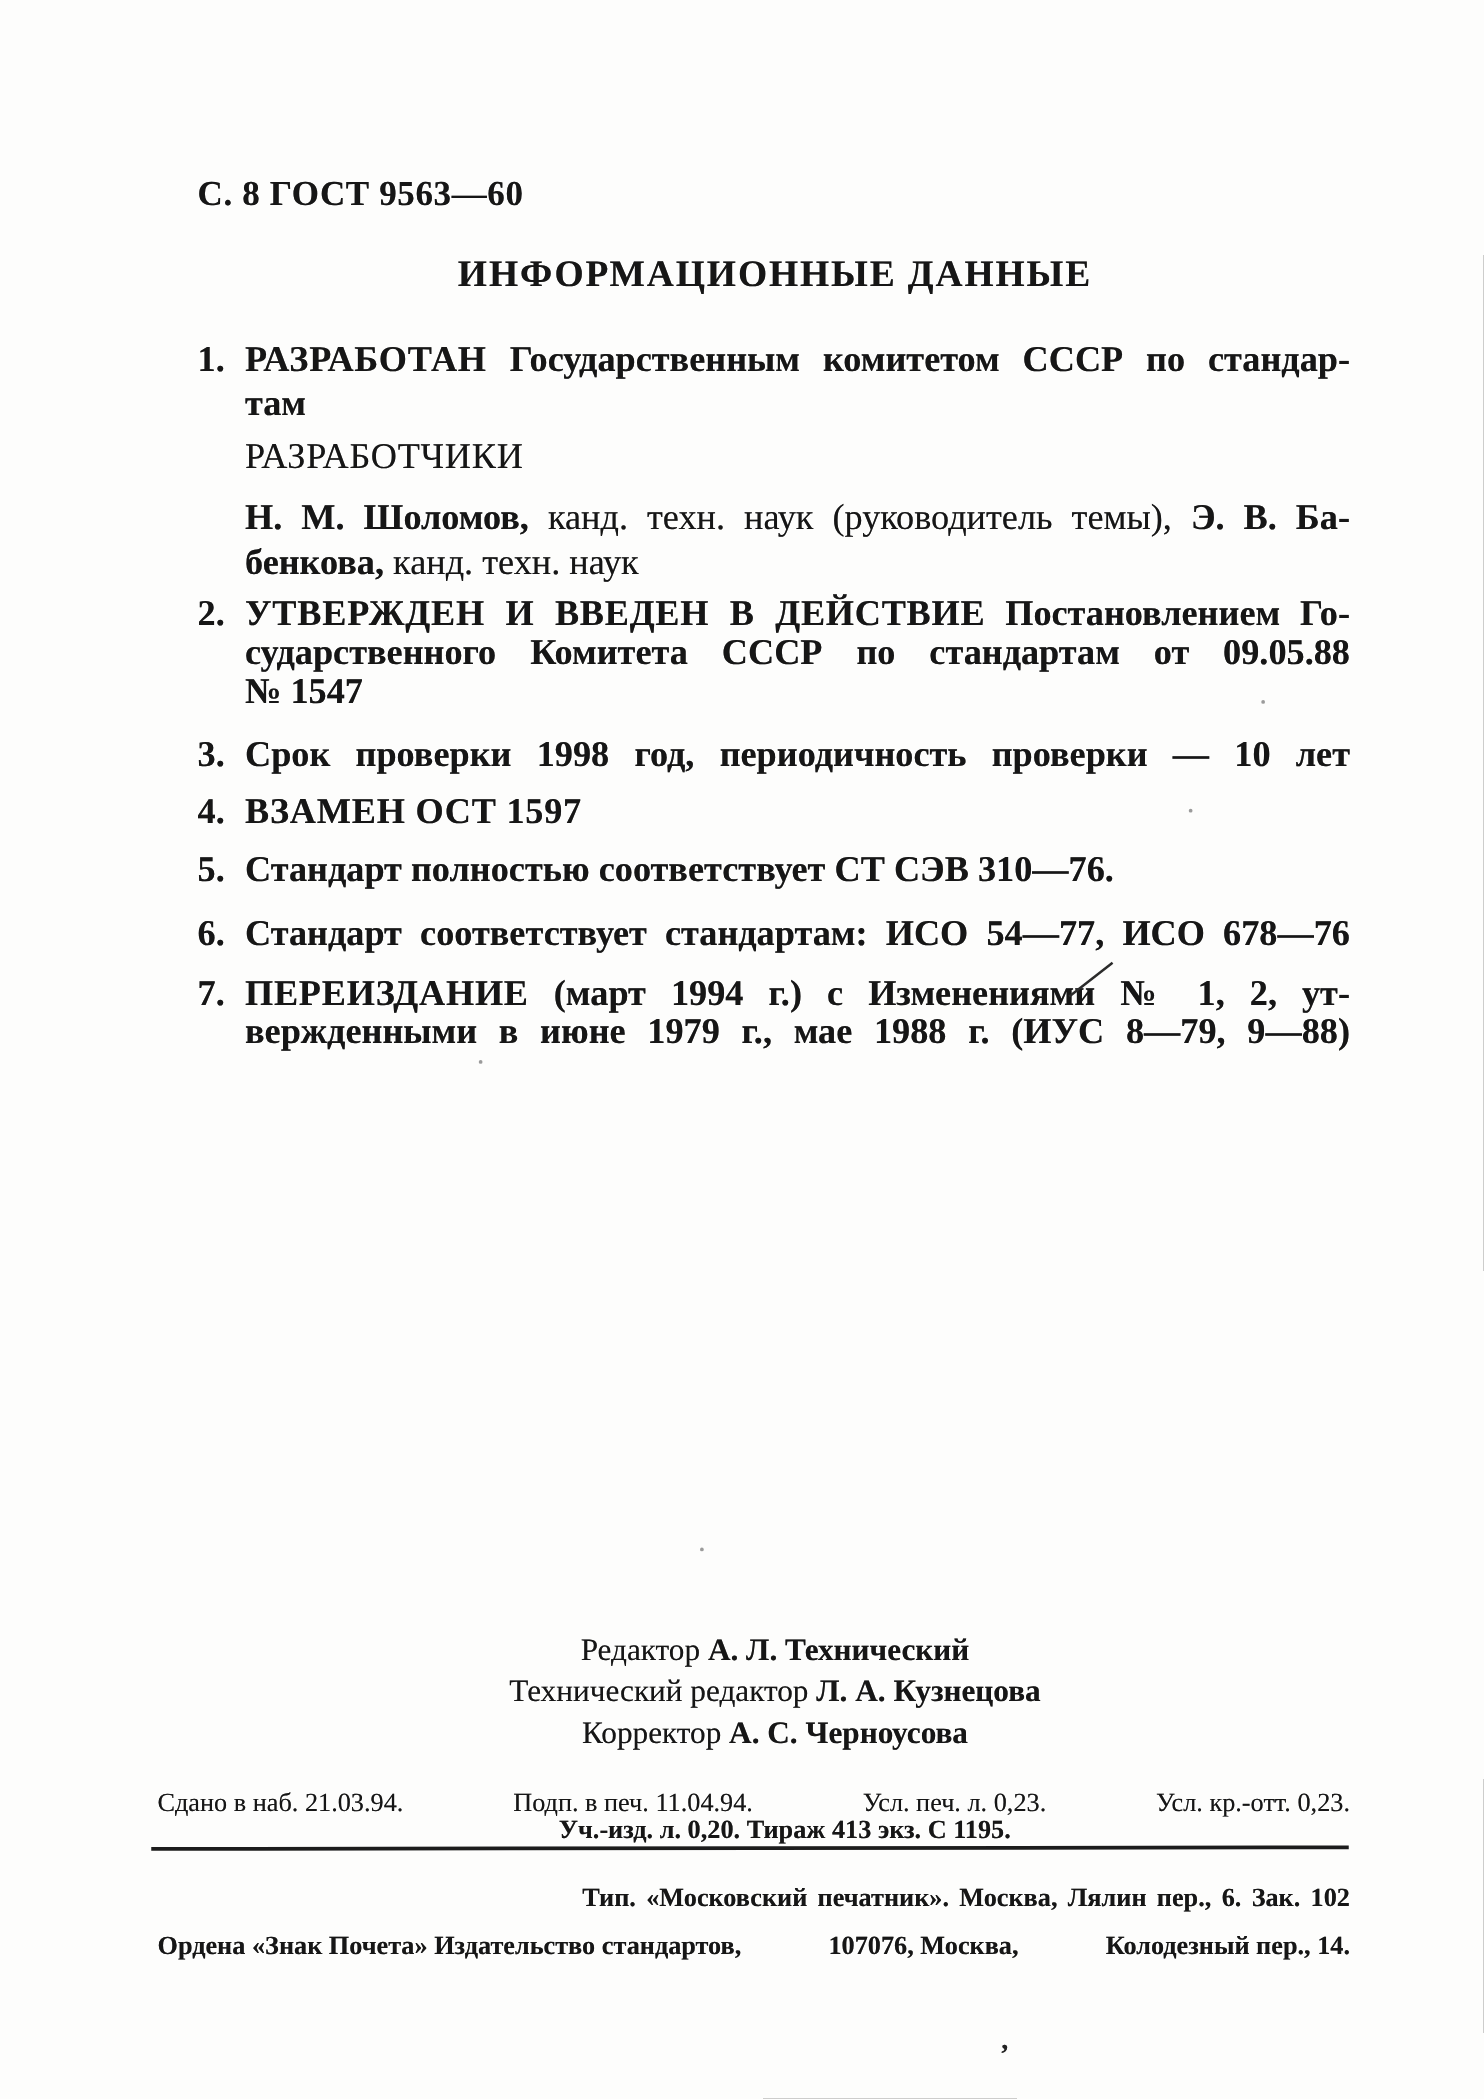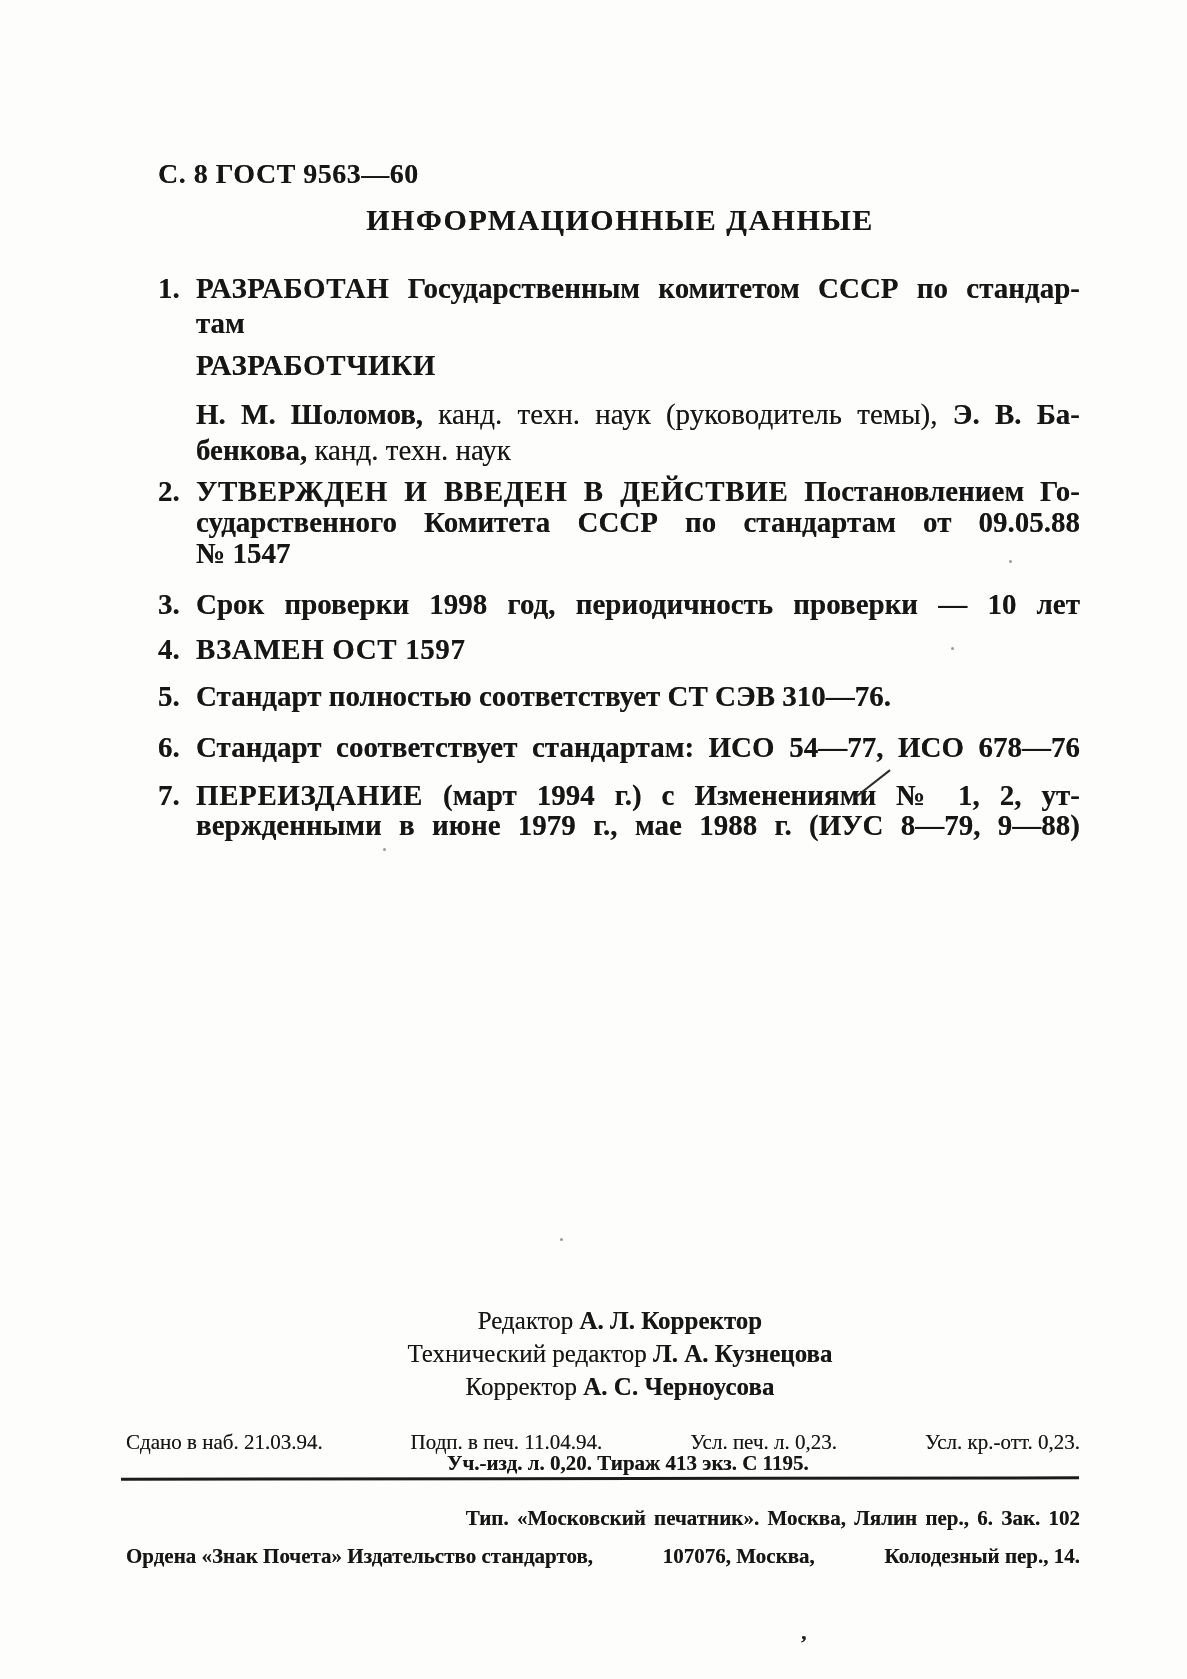--- a/index.html
+++ b/index.html
@@ -10,40 +10,40 @@
     margin:0 auto;
     font-family:"Liberation Serif","DejaVu Serif",serif;
     color:#161616;
     overflow:hidden;
     text-shadow:0 0 .4px rgba(10,10,10,.55);
   }
   .abs{position:absolute;}
   .hdr{
     left:158px;top:139px;
     font-size:28px;font-weight:700;line-height:34px;
-    letter-spacing:.5px;white-space:nowrap;margin-top:18px;
+    letter-spacing:.5px;white-space:nowrap;
   }
   .doc-title{
     left:130px;top:202px;width:980px;
     text-align:center;
     font-size:30px;font-weight:700;line-height:36px;
     letter-spacing:1.5px;white-space:nowrap;
   }
   .item{
     left:158px;width:922px;
     display:flex;align-items:flex-start;
     font-size:29px;font-weight:700;line-height:35px;
   }
   .item .num{flex:none;width:38px;}
   .item .content{flex:1;}
   .caps{letter-spacing:.6px;}
   .jl{text-align:justify;text-align-last:justify;}
   .lh31{line-height:31px;}
   .lh30{line-height:30px;}
-  .sub{left:196px;font-size:29px;font-weight:700;letter-spacing:.6px;}
+  .sub{left:196px;font-size:29px;font-weight:400;letter-spacing:.6px;}
   .devs{left:196px;width:884px;font-size:29px;line-height:36px;font-weight:400;}
   .devs .b{font-weight:700;}
   .credits{
     left:130px;top:1304px;width:980px;
     text-align:center;font-size:25px;line-height:33px;font-weight:400;
   }
   .credits .b{font-weight:700;}
   .imp1{
     left:126px;top:1429px;width:954px;
     display:flex;justify-content:space-between;
@@ -147,21 +147,21 @@
   </div>
 
   <div class="abs slash"></div>
   <div class="speck" style="left:951px;top:647px;width:3px;height:3px;"></div>
   <div class="speck" style="left:560px;top:1238px;width:3px;height:3px;"></div>
   <div class="speck" style="left:383px;top:848px;width:3px;height:3px;"></div>
   <div class="speck" style="left:1009px;top:560px;width:3px;height:3px;"></div>
   <div class="abs apos">’</div>
 
   <div class="abs credits">
-    <div><span>Редактор </span><span class="b">А. Л. Корректор</span></div>
+    <div><span>Редактор </span><span class="b">А. Л. Технический</span></div>
     <div><span>Технический редактор </span><span class="b">Л. А. Кузнецова</span></div>
     <div><span>Корректор </span><span class="b">А. С. Черноусова</span></div>
   </div>
 
   <div class="abs imp1">
     <span>Сдано в наб. 21.03.94.</span>
     <span>Подп. в печ. 11.04.94.</span>
     <span>Усл. печ. л. 0,23.</span>
     <span>Усл. кр.-отт. 0,23.</span>
   </div>

